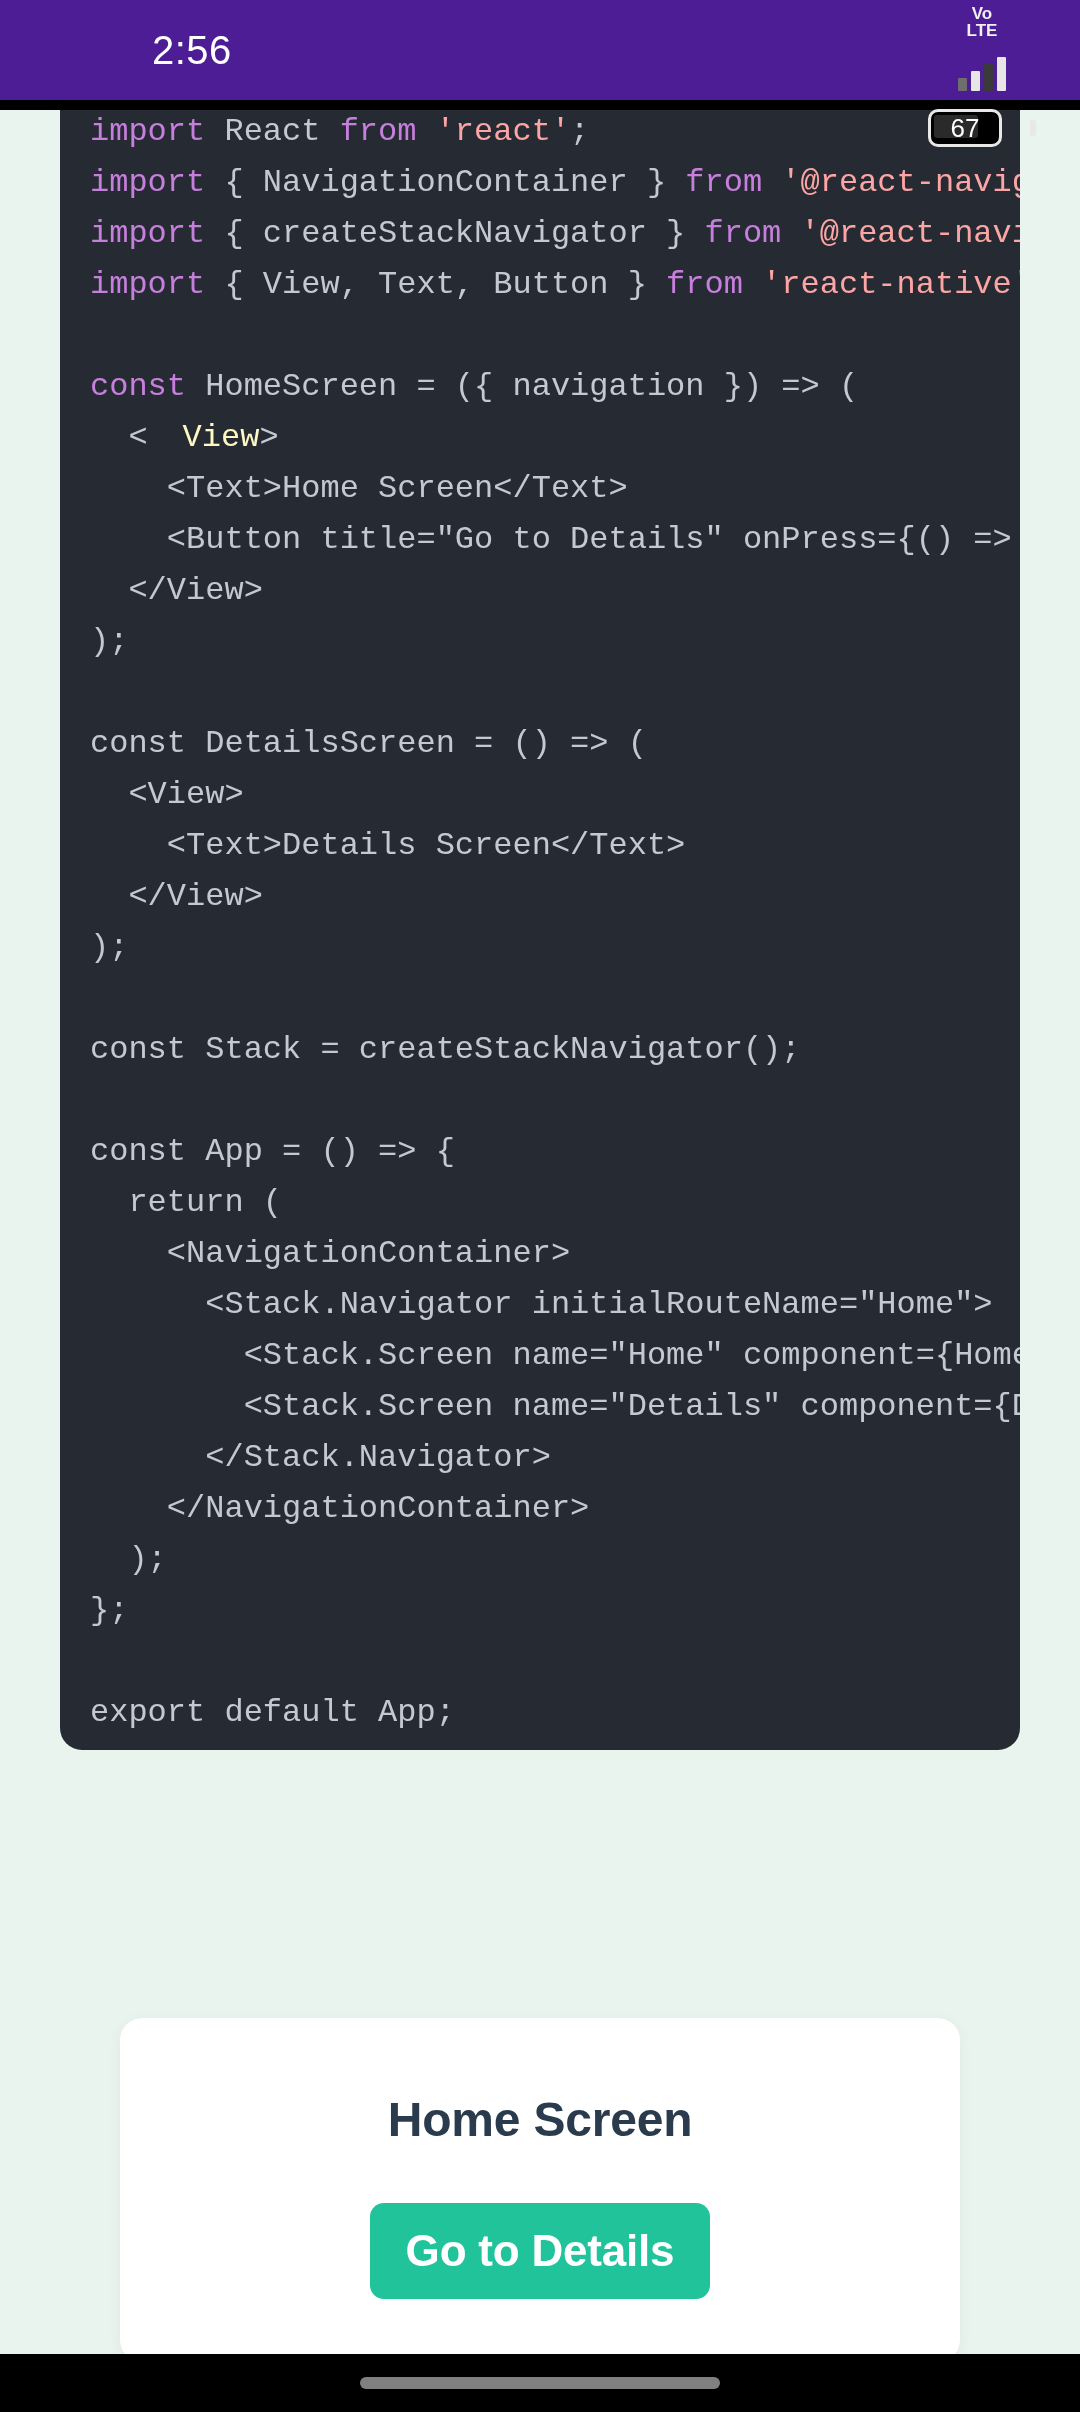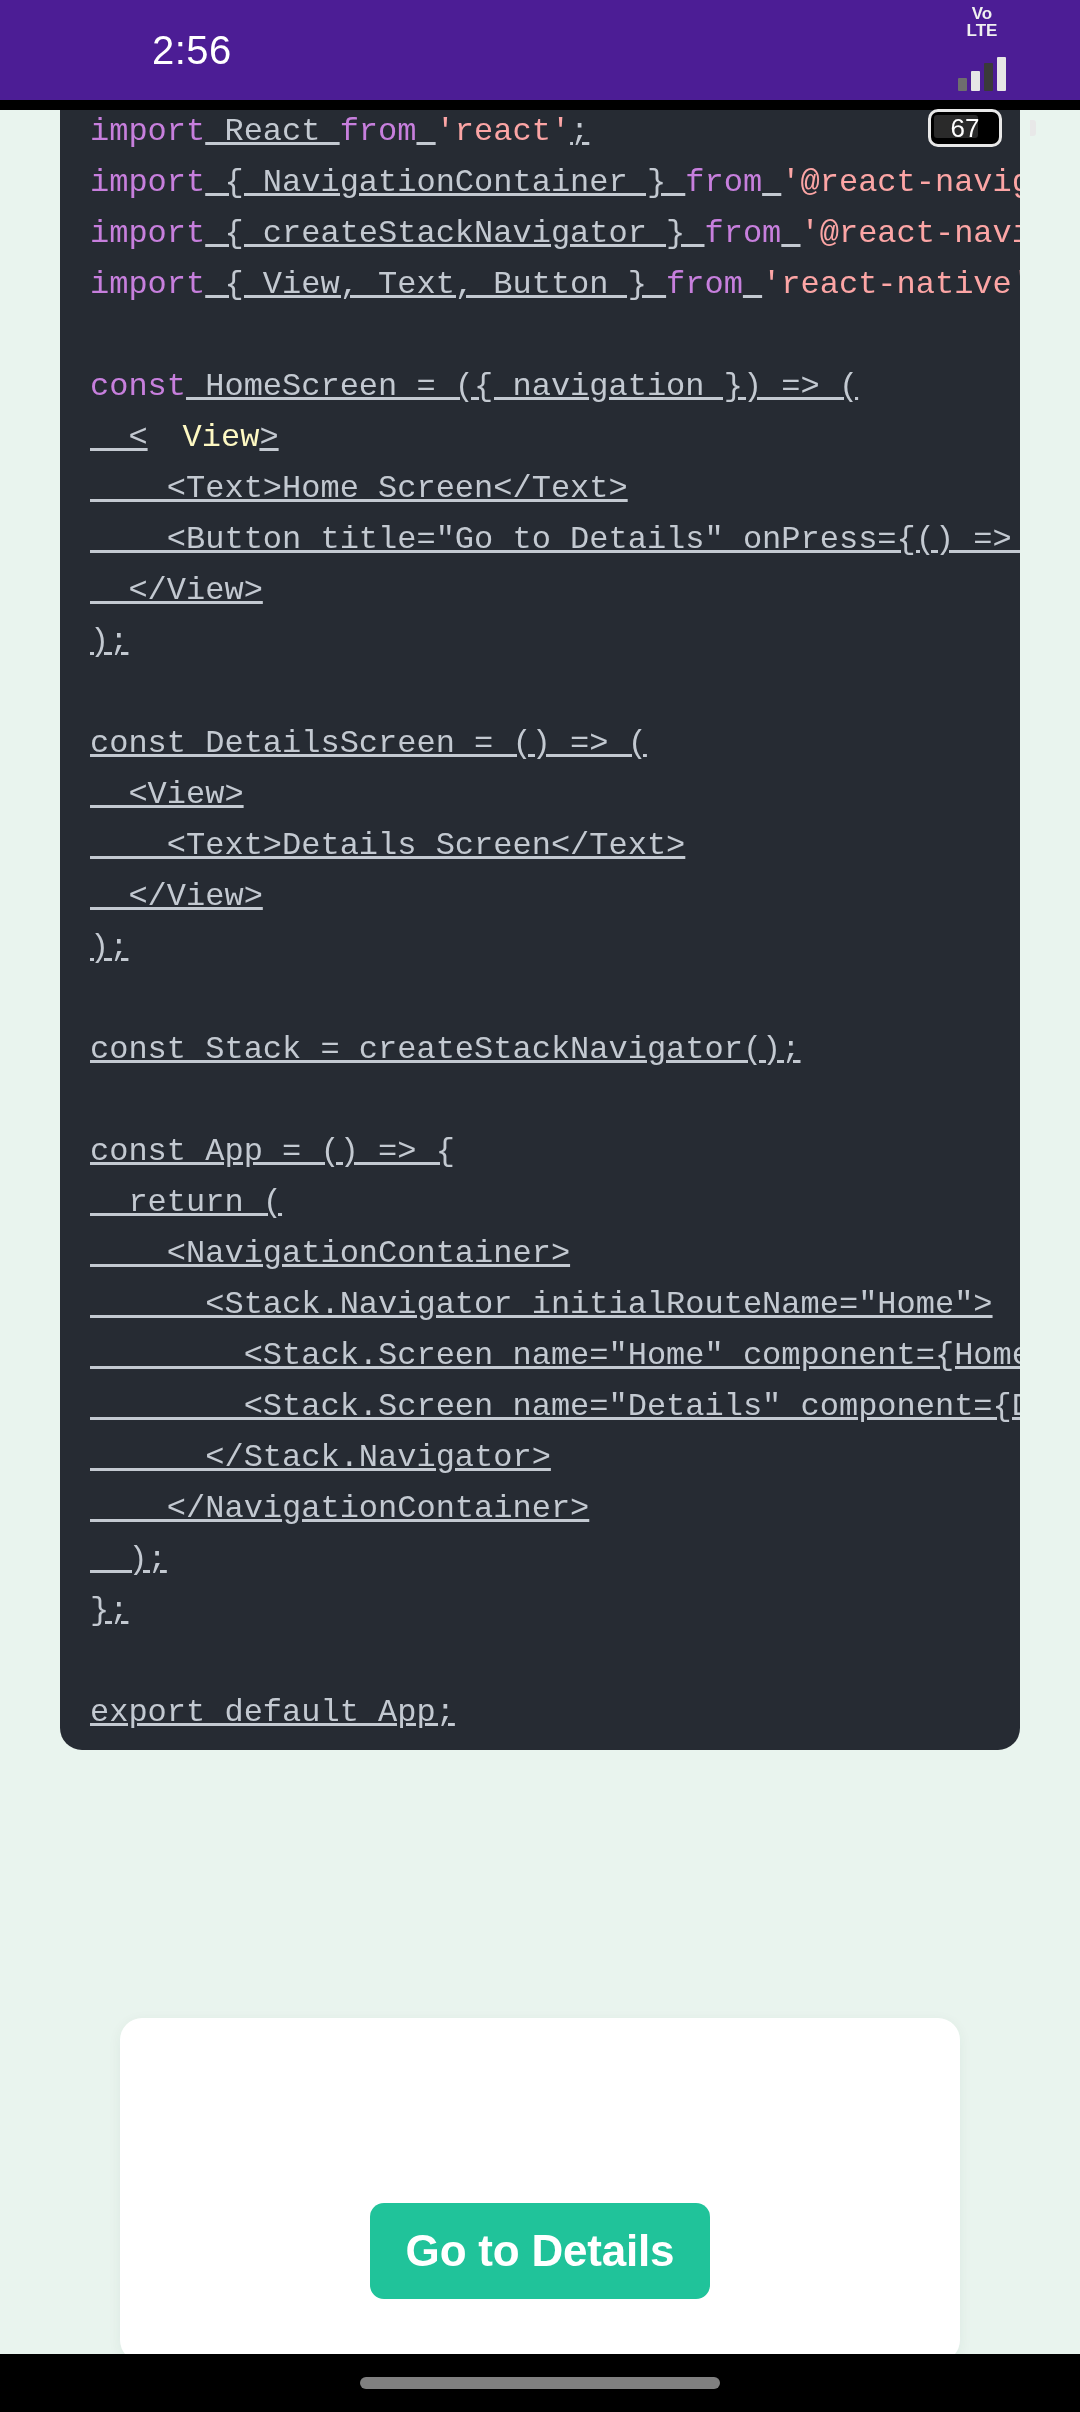--- a/index.html
+++ b/index.html
@@ -131,21 +131,21 @@
     font-family:"Liberation Mono", "DejaVu Sans Mono", monospace;
     font-size:32px;
     line-height:51px;
     color:#c3c9d1;
     white-space:pre;
     letter-spacing:0px;
   }
   .tk-kw   { color:#c77fdd; }
   .tk-str  { color:#fca5a5; }
   .tk-tag  { color:#fef9c3;margin-left:35px; }
-  .tk-pl   { color:#c3c9d1;text-decoration:underline; }
+  .tk-pl   { color:#c3c9d1; }
 
   
   .example-heading {
     position:absolute;
     left:60px; top:1752px;
     font-size:54px;
     font-weight:700;
     color:#2e4355;
     letter-spacing:-0.3px;
     white-space:nowrap;
@@ -242,20 +242,21 @@
 
   <div class="page">
 
     <div class="code-wrap">
 
       <div class="code-scroll" id="code-scroll"><div class="code-line"><span class="tk-kw">import</span><span class="tk-pl"> React </span><span class="tk-kw">from</span><span class="tk-pl"> </span><span class="tk-str">'react'</span><span class="tk-pl">;</span></div><div class="code-line"><span class="tk-kw">import</span><span class="tk-pl"> { NavigationContainer } </span><span class="tk-kw">from</span><span class="tk-pl"> </span><span class="tk-str">'@react-navigation/native'</span></div><div class="code-line"><span class="tk-kw">import</span><span class="tk-pl"> { createStackNavigator } </span><span class="tk-kw">from</span><span class="tk-pl"> </span><span class="tk-str">'@react-navigation/stack'</span></div><div class="code-line"><span class="tk-kw">import</span><span class="tk-pl"> { View, Text, Button } </span><span class="tk-kw">from</span><span class="tk-pl"> </span><span class="tk-str">'react-native'</span></div><div class="code-line">&nbsp;</div><div class="code-line"><span class="tk-kw">const</span><span class="tk-pl"> HomeScreen = ({ navigation }) =&gt; (</span></div><div class="code-line"><span class="tk-pl">  &lt;</span><span class="tk-tag">View</span><span class="tk-pl">&gt;</span></div><div class="code-line"><span class="tk-pl">    &lt;Text&gt;Home Screen&lt;/Text&gt;</span></div><div class="code-line"><span class="tk-pl">    &lt;Button title="Go to Details" onPress={() =&gt; navigation.navigate('Details')} /&gt;</span></div><div class="code-line"><span class="tk-pl">  &lt;/View&gt;</span></div><div class="code-line"><span class="tk-pl">);</span></div><div class="code-line">&nbsp;</div><div class="code-line"><span class="tk-pl">const DetailsScreen = () =&gt; (</span></div><div class="code-line"><span class="tk-pl">  &lt;View&gt;</span></div><div class="code-line"><span class="tk-pl">    &lt;Text&gt;Details Screen&lt;/Text&gt;</span></div><div class="code-line"><span class="tk-pl">  &lt;/View&gt;</span></div><div class="code-line"><span class="tk-pl">);</span></div><div class="code-line">&nbsp;</div><div class="code-line"><span class="tk-pl">const Stack = createStackNavigator();</span></div><div class="code-line">&nbsp;</div><div class="code-line"><span class="tk-pl">const App = () =&gt; {</span></div><div class="code-line"><span class="tk-pl">  return (</span></div><div class="code-line"><span class="tk-pl">    &lt;NavigationContainer&gt;</span></div><div class="code-line"><span class="tk-pl">      &lt;Stack.Navigator initialRouteName="Home"&gt;</span></div><div class="code-line"><span class="tk-pl">        &lt;Stack.Screen name="Home" component={HomeScreen} /&gt;</span></div><div class="code-line"><span class="tk-pl">        &lt;Stack.Screen name="Details" component={DetailsScreen} /&gt;</span></div><div class="code-line"><span class="tk-pl">      &lt;/Stack.Navigator&gt;</span></div><div class="code-line"><span class="tk-pl">    &lt;/NavigationContainer&gt;</span></div><div class="code-line"><span class="tk-pl">  );</span></div><div class="code-line"><span class="tk-pl">};</span></div><div class="code-line">&nbsp;</div><div class="code-line"><span class="tk-pl">export default App;</span></div></div>
     </div>
 
 
     <div class="preview-card">
+      <div class="preview-title">Home Screen</div>
       <button class="preview-btn">Go to Details</button>
     </div>
 
   </div>
 
   <div class="navbar">
     <div class="nav-pill"></div>
   </div>
 
 </div>

